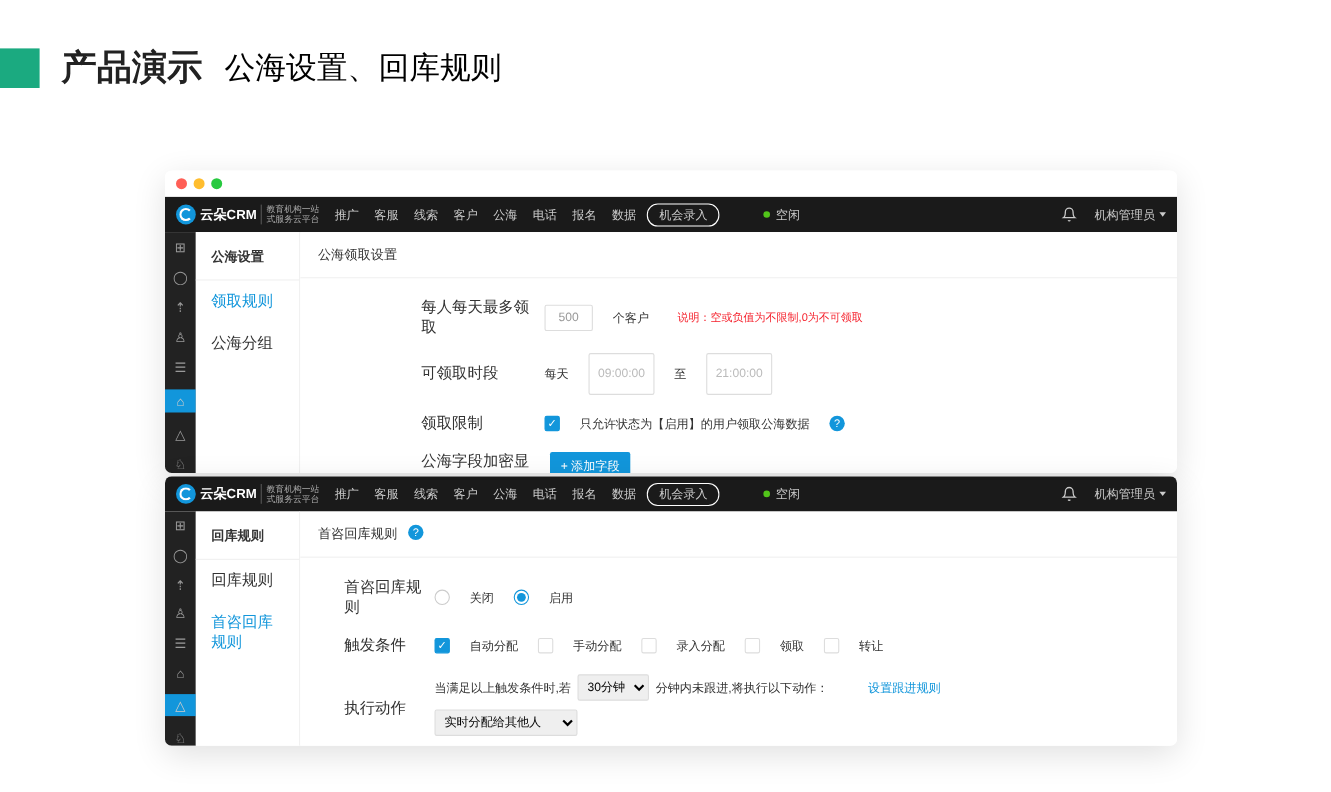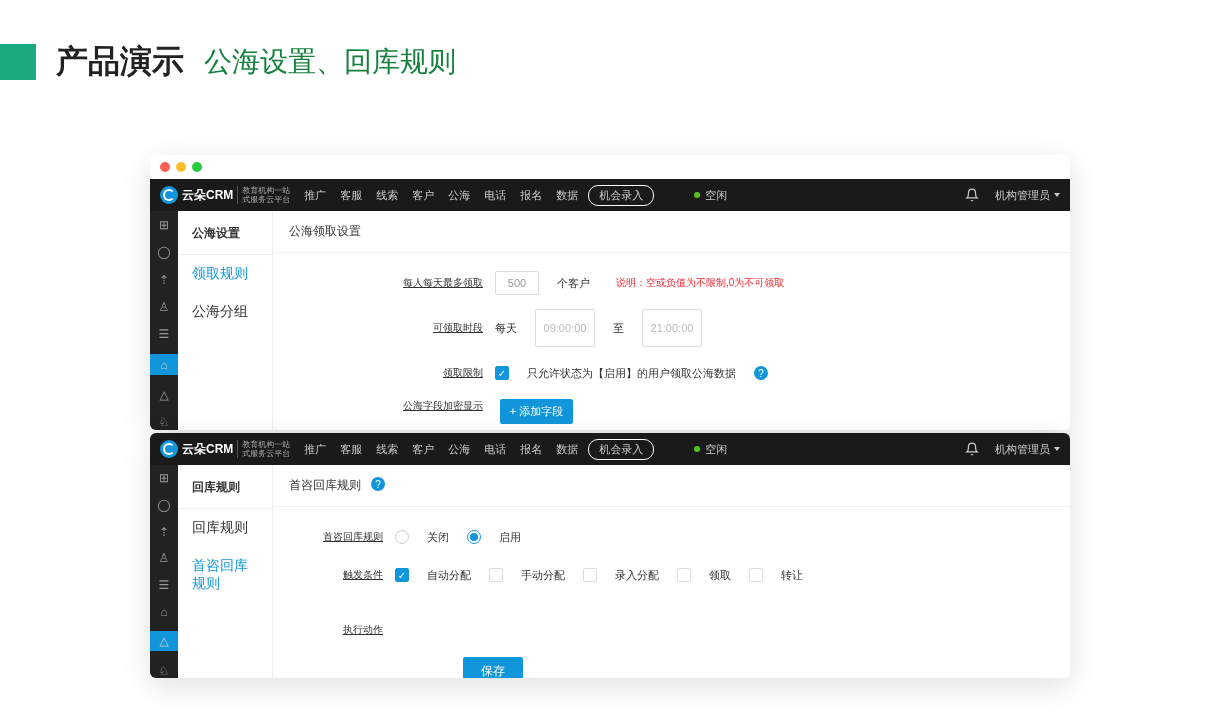--- a/index.html
+++ b/index.html
@@ -1,21 +1,21 @@
 <!DOCTYPE html>
 <html><head>
 <meta charset="utf-8">
 <style>
   * { box-sizing: border-box; margin: 0; padding: 0; }
   body { font-family: "Microsoft YaHei", Arial, sans-serif; background: #fff; font-size: 12px; color: #333; }
   .slide { width: 1210px; height: 720px; position: relative; }
   .title-bar { display: flex; align-items: center; padding: 40px 0 0 0; }
   .green-block { width: 36px; height: 36px; background: #1baa80; margin-right: 20px; }
   .title-main { font-size: 32px; font-weight: 700; color: #222; }
-  .title-sub { font-size: 28px; color: #15803d; margin-left: 20px; font-weight: 400; }
+  .title-sub { font-size: 28px; color: #000000; margin-left: 20px; font-weight: 400; }
 
   .window-wrap { position: absolute; width: 920px; border-radius: 6px; box-shadow: 0 8px 30px rgba(0,0,0,0.12); overflow: hidden; background: #fff; }
   #win1 { top: 155px; left: 150px; height: 275px; }
   #win2 { top: 433px; left: 150px; height: 245px; }
 
   .mac-dots { background: #fff; height: 24px; display: flex; align-items: center; padding-left: 10px; gap: 6px; }
   .dot { width: 10px; height: 10px; border-radius: 50%; }
   .dot.r { background: #ff5f56; } .dot.y { background: #ffbd2e; } .dot.g { background: #27c93f; }
 
   .topbar { background: #1a1a1a; color: #ccc; height: 32px; display: flex; align-items: center; padding: 0 10px; font-size: 11px; }
@@ -44,21 +44,21 @@
   .side-title { font-size: 12px; font-weight: 600; padding: 0 14px 12px; border-bottom:1px solid #f0f0f0;}
   .side-item { font-size: 14px; padding: 10px 14px; cursor: pointer; color: #333; }
   .side-item.active { color: #1296db; }
 
   .content { flex: 1; position: relative; background: #fff; }
   .content-hdr { padding: 12px 16px; font-size: 12px; border-bottom: 1px solid #f0f0f0; display:flex; align-items:flex-start; gap:10px;}
   .help-badge { width:14px; height:14px; background:#1296db; color:#fff; border-radius:50%; font-size:10px; display:inline-flex; align-items:center; justify-content:center;}
 
   .form-area { padding: 18px 20px 18px 110px; font-size: 11px; color: #333; }
   .form-row { display: flex; align-items: center; margin-bottom: 14px; min-height: 24px; }
-  .form-label { width: 100px; text-align: right; color: #333; margin-right: 12px; font-size:10px;text-decoration:underline;}
+  .form-label { width: 100px; text-align: left; color: #333; margin-right: 12px; font-size:14px;}
   .form-ctrl { display: flex; align-items: center; gap: 18px; flex-wrap: wrap; }
   input.txt { width: 44px; height: 24px; border: 1px solid #ddd; border-radius: 2px; text-align: center; font-size:11px; color:#999;}
   input.time { width: 60px; height: 38px; border: 1px solid #ddd; border-radius: 2px; text-align: center; font-size:11px; color:#bbb;}
   .hint-red { color: #f5222d; font-size: 10px; margin-left: 8px; }
   .chk { width: 14px; height: 14px; border: 1px solid #ddd; border-radius: 2px; display: inline-flex; align-items:center; justify-content:center; cursor:pointer;}
   .chk.on { background: #1296db; border-color: #1296db; color: #fff; font-size: 10px; }
   .btn-blue { background: #1296db; color: #fff; border: none; border-radius: 2px; padding: 5px 10px; font-size: 11px; cursor: pointer; }
   .tag { border: 1px solid #ddd; border-radius: 2px; padding: 4px 8px; font-size: 11px; display:inline-flex; align-items:center; gap:4px; color:#666;}
   .tag .x { cursor: pointer; color:#999;}
   .radio { width: 14px; height: 14px; border: 1px solid #ccc; border-radius: 50%; display:inline-flex; align-items:center; justify-content:center; cursor:pointer;}
@@ -258,20 +258,29 @@
               <span class="chk"></span>
                 <span>录入分配</span>
               <span class="chk"></span>
                 <span>领取</span>
               <span class="chk"></span>
                 <span>转让</span>
             </div>
           </div>
           <div class="form-row" style="align-items:flex-start">
             <div class="form-label" style="padding-top:22px">执行动作</div>
+            <div class="form-ctrl" style="flex-direction:column; align-items:flex-start; gap:8px">
+              <div style="display:flex; align-items:center; gap:6px; flex-wrap:nowrap">
+                <span>当满足以上触发条件时,若</span>
+                <select class="sm"><option>30分钟</option></select>
+                <span>分钟内未跟进,将执行以下动作：</span>
+                <span class="link-blue">设置跟进规则</span>
+              </div>
+              <select class="sm" style="width:130px"><option>实时分配给其他人</option></select>
+            </div>
           </div>
           <button class="save-btn">保存</button>
         </div>
       </div>
     </div>
   </div>
 
 </div>
 
 </body></html>

